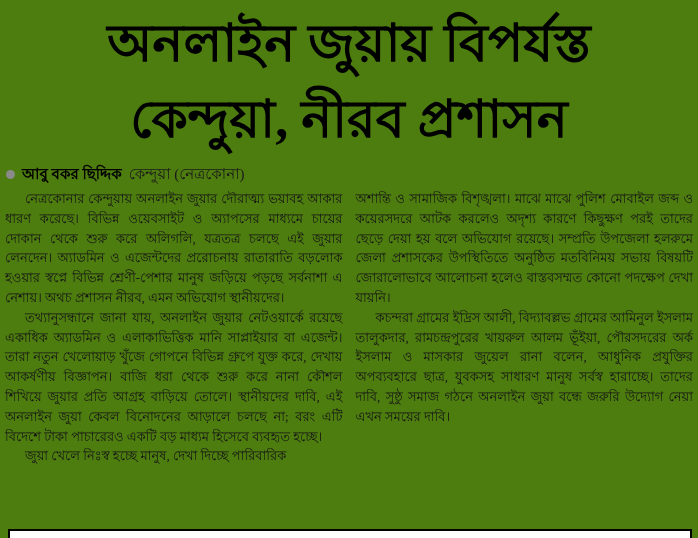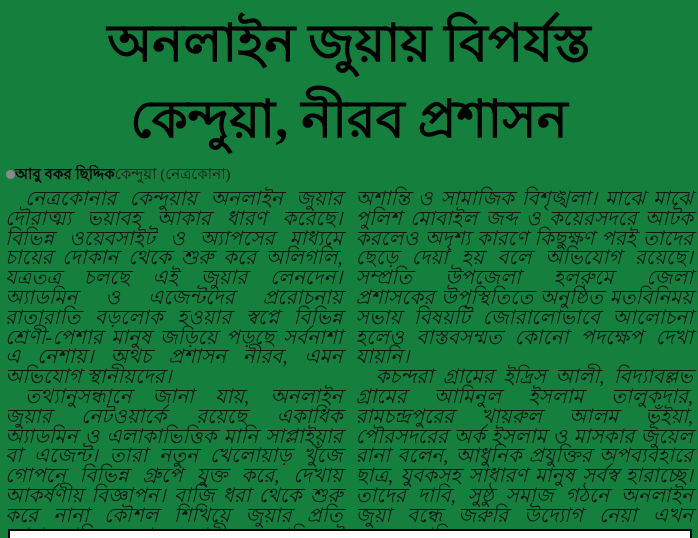--- a/index.html
+++ b/index.html
@@ -4,21 +4,21 @@
 <style>
   html, body {
     margin: 0;
     padding: 0;
     background: #ffffff;
   }
   .page {
     position: relative;
     width: 698px;
     height: 538px;
-    background: #15803d;
+    background: #4d7c0f;
     overflow: hidden;
     font-family: "Liberation Serif", serif;
     color: #111111;
   }
   .headline {
     margin: 0;
     padding-top: 6px;
     text-align: center;
     font-weight: 700;
     color: #000000;
@@ -26,20 +26,21 @@
     line-height: 76px;
     letter-spacing: 0px;
   }
   .headline .hl-line {
     display: block;
     white-space: nowrap;
   }
   .byline {
     display: flex;
     align-items: center;
+    gap: 7px;
     padding: 7px 6px 4px 6px;
     font-size: 15px;
     line-height: 18px;
   }
   .byline .bullet {
     width: 9px;
     height: 9px;
     border-radius: 50%;
     background: #8a8a8a;
     flex: 0 0 auto;
@@ -55,26 +56,25 @@
     display: flex;
     gap: 13px;
     padding: 2px 5px 0 5px;
   }
   .col {
     flex: 1 1 0;
     min-width: 0;
   }
   .col p {
     margin: 0;
-    font-size: 20px;
+    font-size: 13px;
     line-height: 19.8px;
     text-align: justify;
     text-indent: 20px;
     color: #151515;
-    font-style: italic;
   }
   .col p.cont {
     text-indent: 0;
   }
   .truncated-box {
     position: absolute;
     left: 8px;
     right: 6px;
     top: 529px;
     height: 40px;

